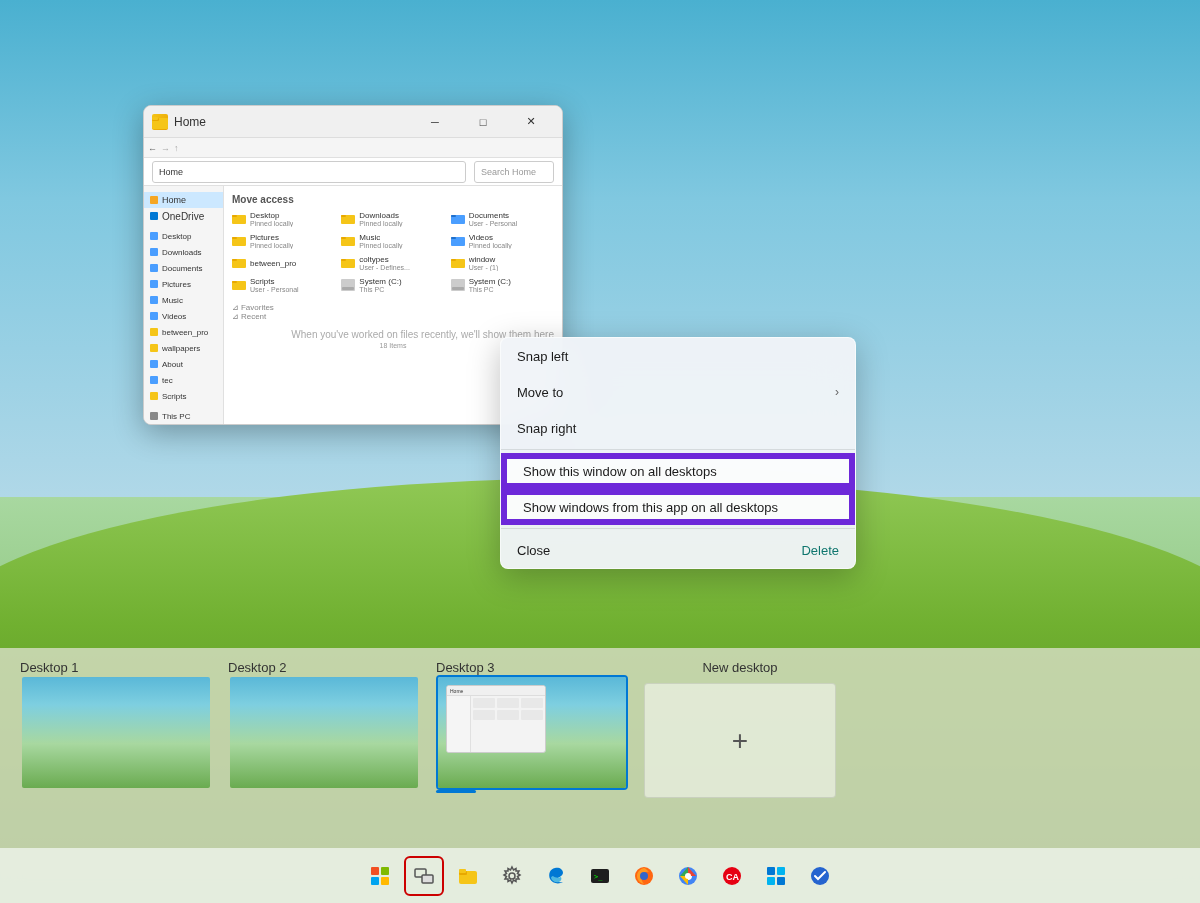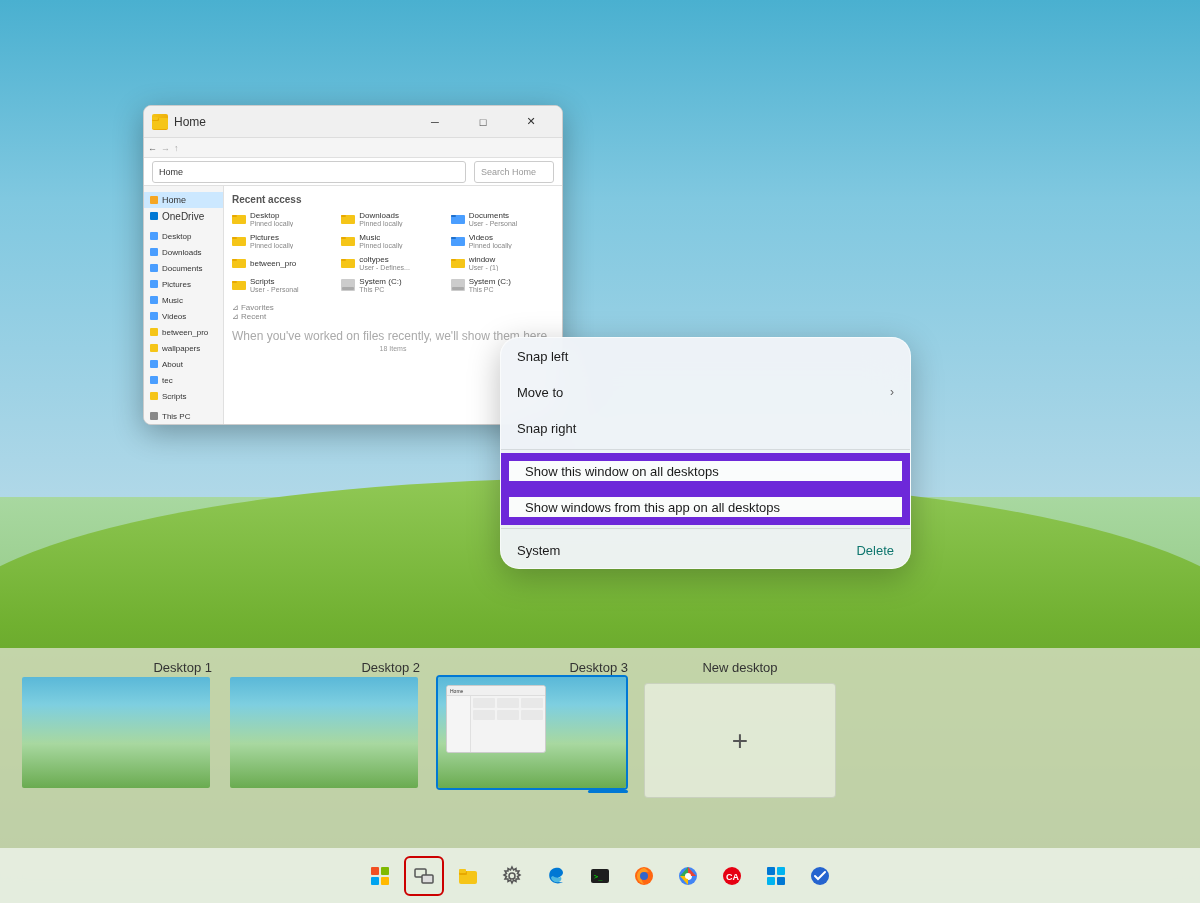--- a/index.html
+++ b/index.html
@@ -200,24 +200,24 @@
     .file-sub-mini {
       font-size: 7px;
       color: #888;
     }
 
     
     #context-menu {
       position: absolute;
       top: 337px;
       left: 500px;
-      width: 411px;
+      width: 356px;
       background: rgba(240, 244, 248, 0.96);
       backdrop-filter: blur(20px);
-      border-radius: 19px;
+      border-radius: 8px;
       box-shadow: 0 8px 32px rgba(0,0,0,0.25);
       border: 1px solid rgba(255,255,255,0.6);
       overflow: hidden;
       z-index: 100;
     }
 
     .menu-item {
       height: 36px;
       display: flex;
       align-items: center;
@@ -236,21 +236,21 @@
     }
 
     .menu-separator {
       height: 1px;
       background: rgba(0,0,0,0.1);
       margin: 3px 0;
     }
 
     .menu-item.highlighted {
       background: rgba(255, 255, 255, 0.7);
-      border: 8px solid #6d28d9;
+      border: 6px solid #6d28d9;
     }
 
     .menu-item-close {
       display: flex;
       justify-content: space-between;
       align-items: center;
     }
 
     .delete-label {
       font-size: 13px;
@@ -267,21 +267,21 @@
       background: rgba(210, 220, 190, 0.85);
       display: flex;
       align-items: flex-start;
       padding: 12px 20px 0;
       gap: 16px;
     }
 
     .desktop-item {
       display: flex;
       flex-direction: column;
-      align-items: flex-end;
+      align-items: flex-start;
       gap: 0;
     }
 
     .desktop-label {
       font-size: 13px;
       color: #333;
       font-weight: 400;
     }
 
     .desktop-thumb {
@@ -464,21 +464,21 @@
       </div>
       <div style="height:4px;"></div>
       <div class="sidebar-item-mini">
         <div class="sidebar-dot" style="background:#888;"></div>
         <span style="font-size:8px;">This PC</span>
       </div>
 
     </div>
 
     <div class="content-panel">
-      <div class="quick-access-title">Recent access</div>
+      <div class="quick-access-title">Move access</div>
       <div class="file-grid">
 
         <div class="file-item-mini">
           <svg class="file-icon-mini" viewBox="0 0 14 12">
               <rect x="0" y="2" width="14" height="9" rx="1" fill="#f5c518"></rect>
               <rect x="0" y="2" width="5" height="2" rx="1" fill="#e8a800"></rect>
             </svg>
           <div class="file-info-mini">
               <div class="file-name-mini">Desktop</div>
               <div class="file-sub-mini">Pinned locally</div>
@@ -593,21 +593,21 @@
               <rect x="1" y="8" width="12" height="3" rx="1" fill="#aaa"></rect>
             </svg>
           <div class="file-info-mini">
               <div class="file-name-mini">System (C:)</div>
               <div class="file-sub-mini">This PC</div>
             </div>
         </div>
       </div>
       <div style="font-size:8px;color:#888;margin-top:4px;">⊿ Favorites</div>
       <div style="font-size:8px;color:#888;">⊿ Recent</div>
-      <div style="font-size:12px;color:#aaa;margin-top:8px;text-align:left;">When you've worked on files recently, we'll show them here</div>
+      <div style="font-size:10px;color:#aaa;margin-top:8px;text-align:right;">When you've worked on files recently, we'll show them here</div>
       <div style="font-size:7px;color:#999;text-align:center;margin-top:2px;">18 Items</div>
     </div>
   </div>
 </div>
 
 <div id="context-menu">
   <div class="menu-item">
     <span>Snap left</span>
   </div>
   <div class="menu-item">
@@ -619,21 +619,21 @@
   </div>
   <div class="menu-separator"></div>
   <div class="menu-item highlighted">
     <span>Show this window on all desktops</span>
   </div>
   <div class="menu-item highlighted">
     <span>Show windows from this app on all desktops</span>
   </div>
   <div class="menu-separator"></div>
   <div class="menu-item menu-item-close">
-    <span>System</span>
+    <span>Close</span>
     <span class="delete-label">Delete</span>
   </div>
 </div>
 
 <div id="desktop-strip">
 
   <div class="desktop-item">
     <span class="desktop-label">Desktop 1</span>
     <div class="desktop-thumb">
       <div class="desktop-thumb-bg"></div>

